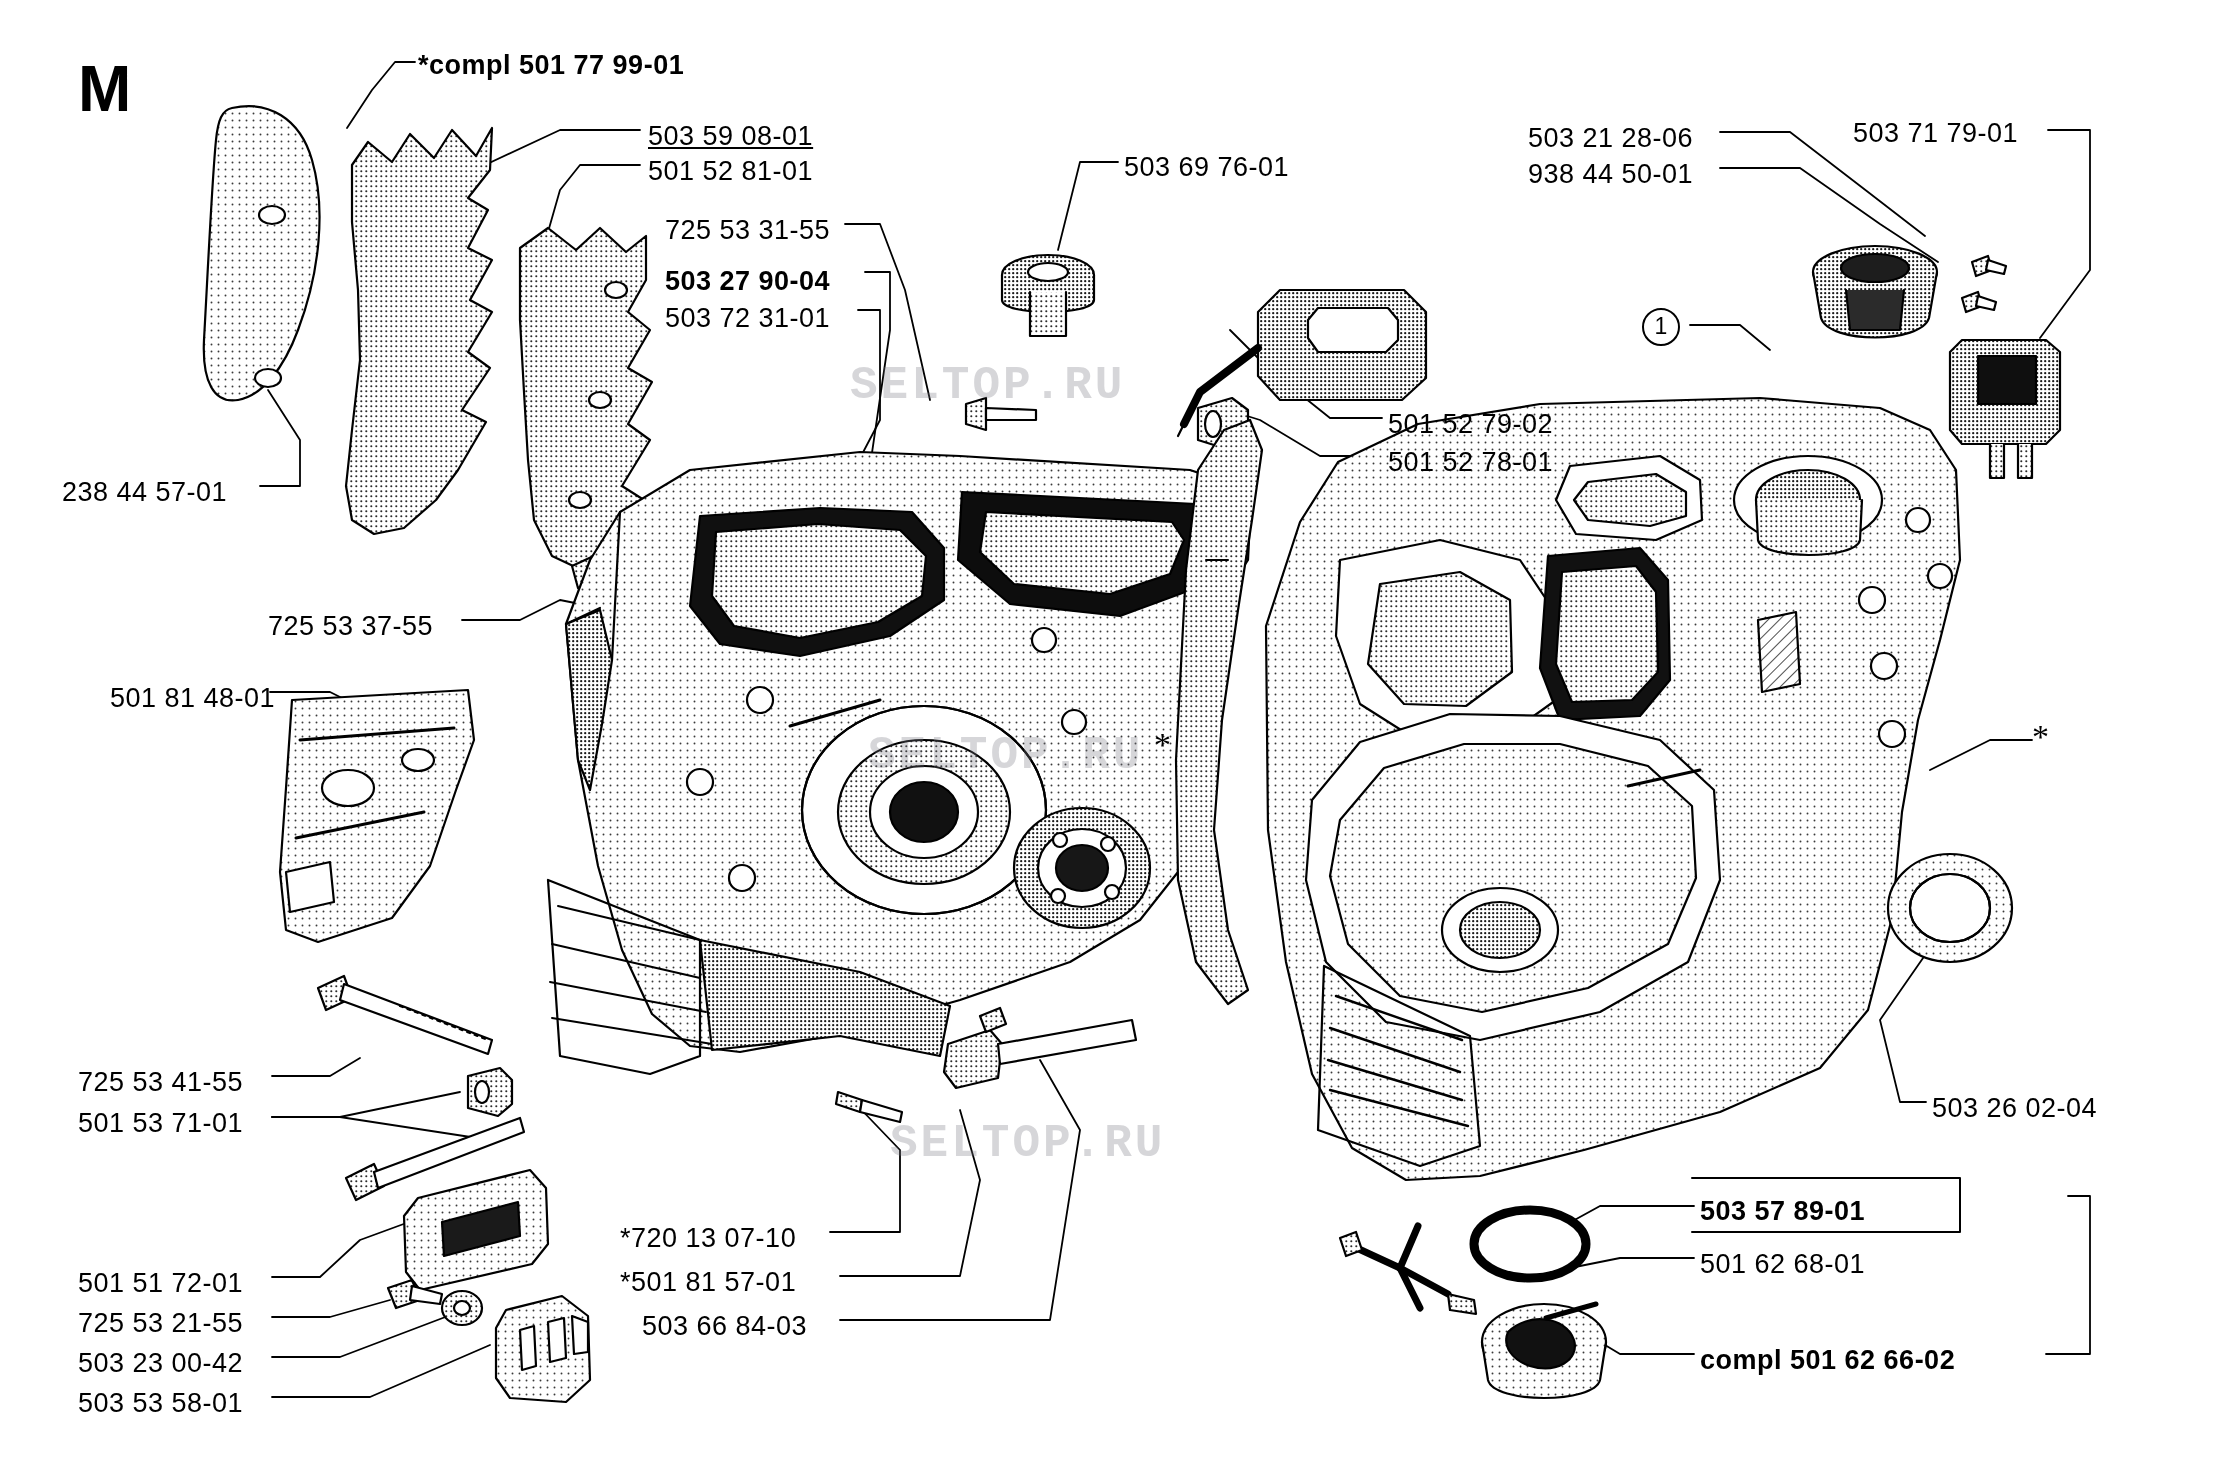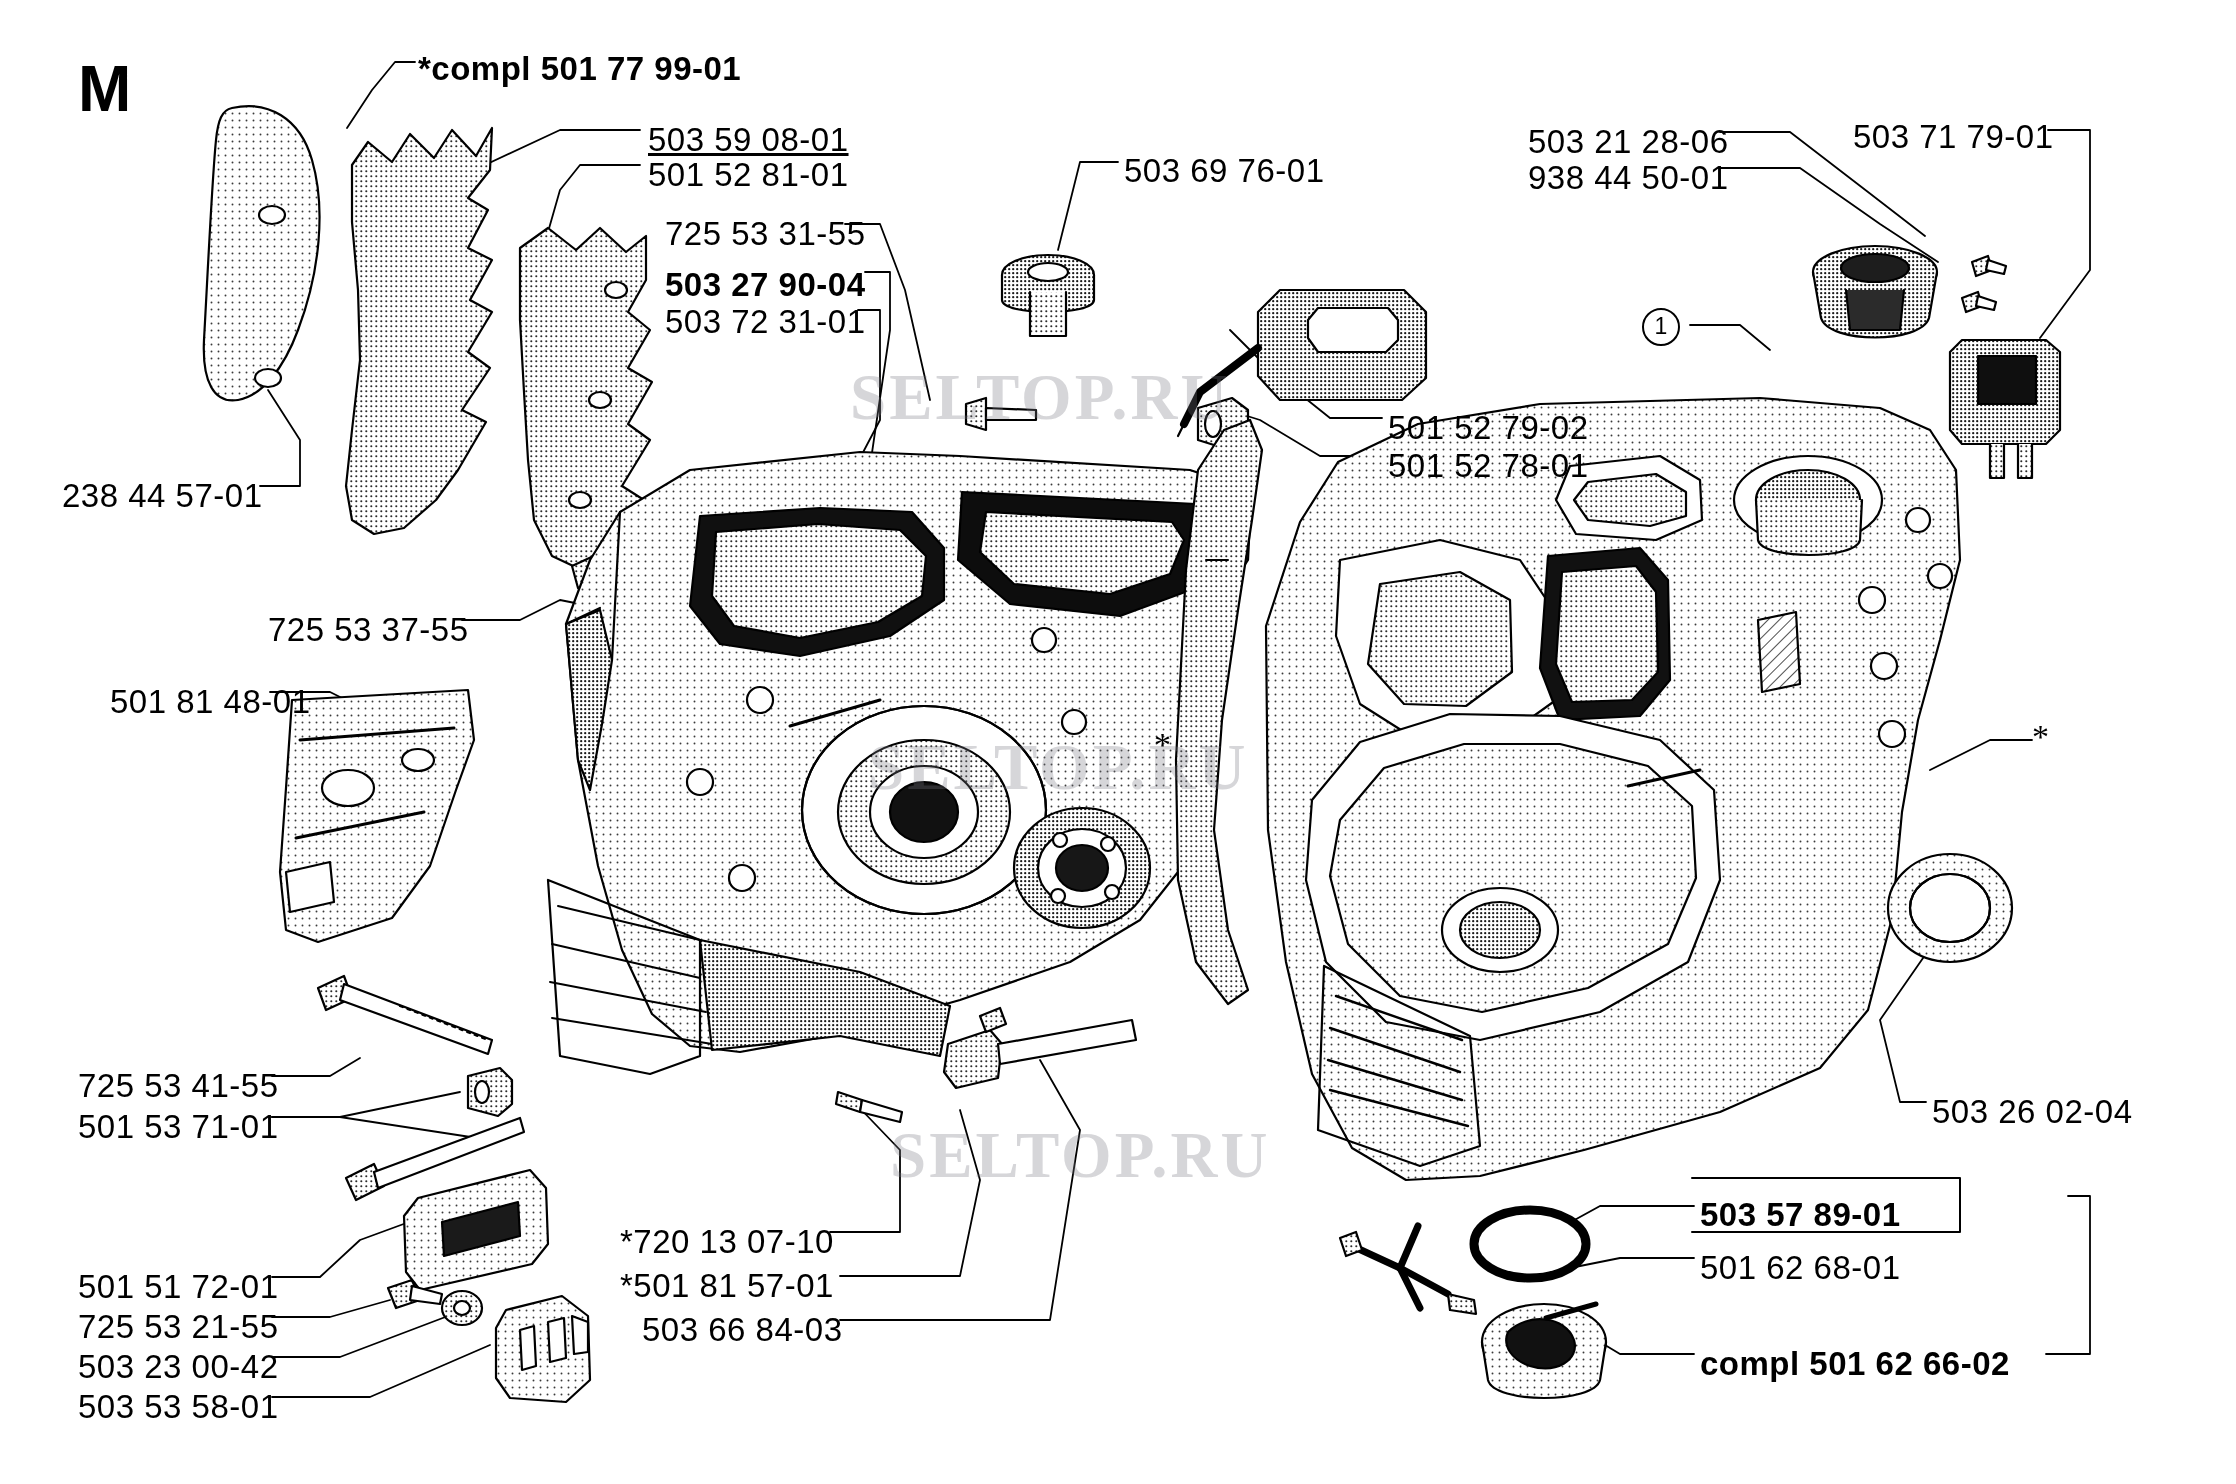--- a/index.html
+++ b/index.html
@@ -18,42 +18,42 @@
   #svg-root {
     position: absolute;
     left: 0;
     top: 0;
     width: 2236px;
     height: 1484px;
   }
   .label {
     position: absolute;
     font-family: "Liberation Sans", sans-serif;
-    font-size: 33px;
+    font-size: 27px;
     color: #000000;
     white-space: nowrap;
     letter-spacing: 0.5px;
   }
   .label.bold {
     font-weight: bold;
   }
   .section-letter {
     position: absolute;
     font-family: "Liberation Sans", sans-serif;
     font-weight: bold;
     font-size: 64px;
     color: #000;
     left: 78px;
     top: 52px;
   }
   .watermark {
     position: absolute;
-    font-family: Liberation Serif, serif;
+    font-family: Liberation Mono, monospace;
     font-weight: bold;
-    font-size: 65px;
+    font-size: 46px;
     color: rgba(120,120,130,0.30);
     letter-spacing: 3px;
     white-space: nowrap;
     user-select: none;
   }
   .callout-circle {
     position: absolute;
     width: 34px;
     height: 34px;
     border: 2px solid #000;

